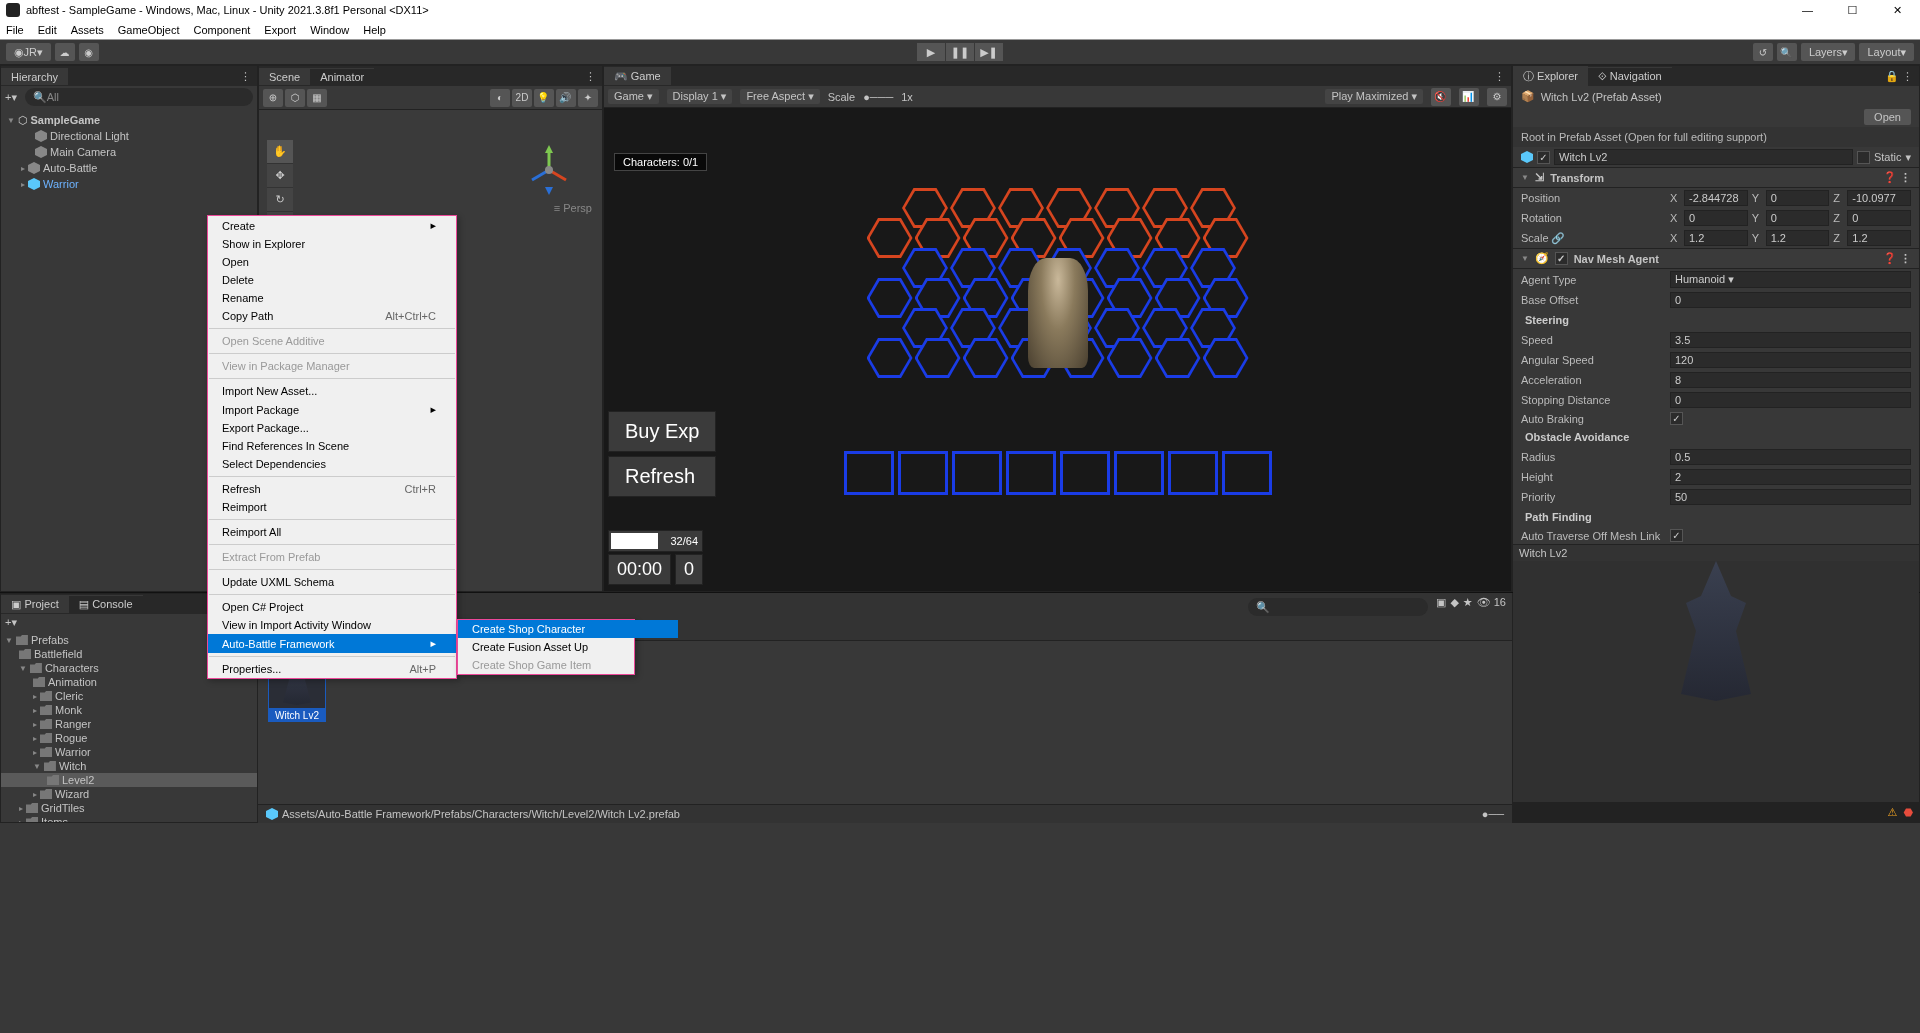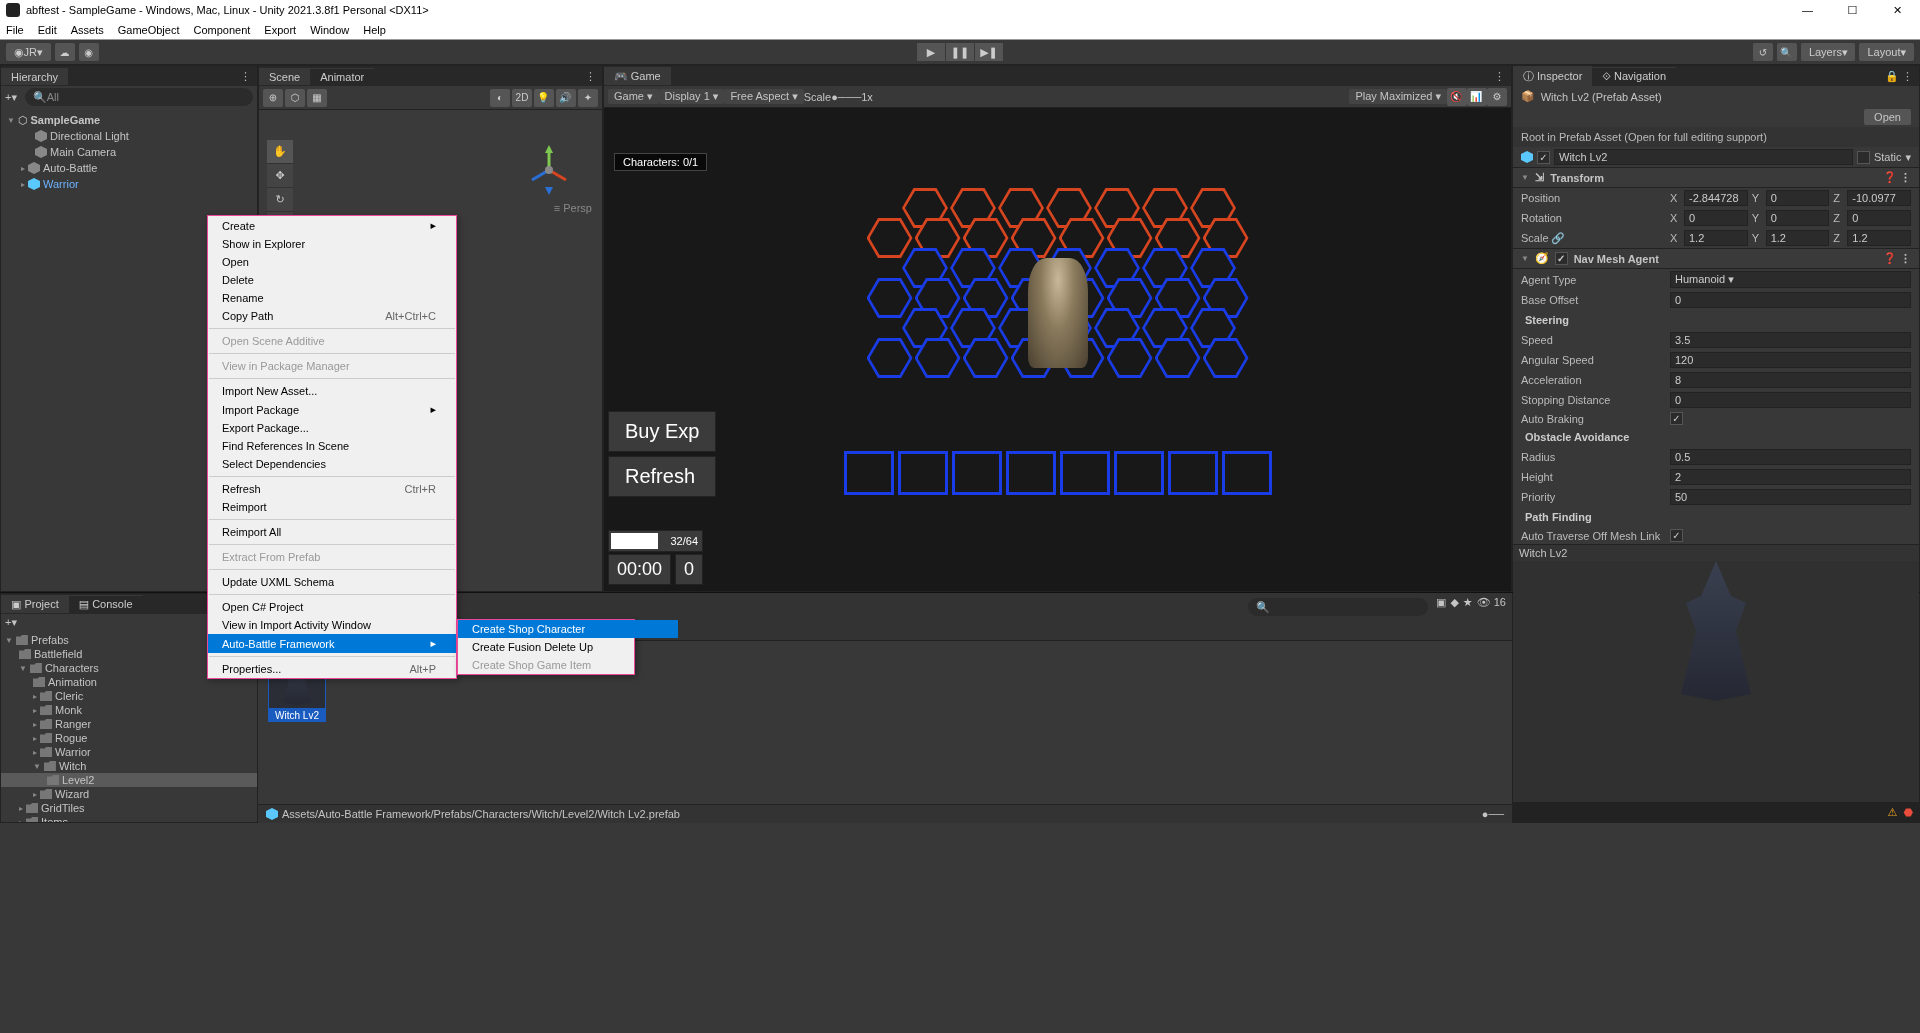--- a/index.html
+++ b/index.html
@@ -28,21 +28,21 @@
 .search-bar { background: #2b2b2b; height: 18px; margin: 2px 4px; border-radius: 9px; padding: 0 8px; display: flex; align-items: center; color: #888; }
 .scene { width: 345px; position: relative; }
 .scene-view { background: #3a3a3a; flex: 1; position: relative; }
 .scene-toolbar { background: #383838; height: 24px; display: flex; align-items: center; padding: 0 4px; gap: 2px; border-bottom: 1px solid #222; }
 .scene-tool-col { position: absolute; left: 8px; top: 30px; background: #444; border-radius: 3px; width: 26px; }
 .scene-tool-col div { height: 24px; display: flex; align-items: center; justify-content: center; border-bottom: 1px solid #333; color: #ccc; }
 .scene-tool-col div.active { background: #555; }
 .persp-label { position: absolute; right: 10px; top: 92px; color: #888; }
 .axis-gizmo { position: absolute; right: 28px; top: 35px; width: 50px; height: 50px; }
 .game { flex: 1; }
-.game-toolbar { background: #383838; height: 22px; display: flex; align-items: center; padding: 0 4px; border-bottom: 1px solid #222; }
+.game-toolbar { background: #383838; height: 22px; display: flex; align-items: center; padding: 0 4px; gap: 8px; border-bottom: 1px solid #222; }
 .game-dd { background: #444; padding: 1px 6px; border-radius: 2px; }
 .game-view { background: #181818; flex: 1; position: relative; overflow: hidden; }
 .char-badge { position: absolute; left: 10px; top: 45px; background: rgba(0,0,0,0.6); border: 1px solid #444; color: #fff; padding: 2px 8px; }
 .hex-board { position: absolute; left: 50%; top: 90px; transform: translateX(-50%); width: 420px; }
 .hex-row { display: flex; justify-content: center; margin-top: -10px; }
 .hex-outline { width: 46px; height: 40px; margin: 0 1px; position: relative; }
 .hex-outline::before { content: ""; position: absolute; inset: 0; clip-path: polygon(25% 0%, 75% 0%, 100% 50%, 75% 100%, 25% 100%, 0% 50%); background: currentColor; }
 .hex-outline::after { content: ""; position: absolute; inset: 3px; clip-path: polygon(25% 0%, 75% 0%, 100% 50%, 75% 100%, 25% 100%, 0% 50%); background: #181818; }
 .hex-outline.red { color: #d6451f; }
 .hex-outline.blue { color: #1a3ce6; }
@@ -323,21 +323,21 @@
             <div class="timer-box">00:00</div>
             <div class="timer-box">0</div>
           </div>
         </div>
       </div>
     </div>
   </div>
 
   <div class="panel inspector">
     <div class="panel-tab-row">
-      <div class="panel-tab">ⓘ <span>Inspector</span></div>
+      <div class="panel-tab">ⓘ <span>Explorer</span></div>
       <div class="panel-tab inactive">⟐ <span>Navigation</span></div>
       <div style="margin-left:auto;padding:0 6px">🔒 ⋮</div>
     </div>
     <div class="insp-header">
       <span>📦</span>
       <span>Witch Lv2 (Prefab Asset)</span>
     </div>
     <div class="insp-row">
         <div class="open-btn">Open</div>
       </div>
@@ -643,16 +643,16 @@
       <div class="ctx-sep"></div>
       <div class="ctx-item">
         <span>Properties...</span>
         <span style="color: rgb(102, 102, 102);">Alt+P</span>
       </div>
     </div>
 </div>
 <div class="ctx-menu" style="left:457px;top:619px;width:178px">
   <div id="ctx-sub">
       <div class="ctx-item hl">Create Shop Character</div>
-      <div class="ctx-item">Create Fusion Delete Up</div>
+      <div class="ctx-item">Create Fusion Asset Up</div>
       <div class="ctx-item disabled">Create Shop Game Item</div>
     </div>
 </div>
 
 </body></html>

